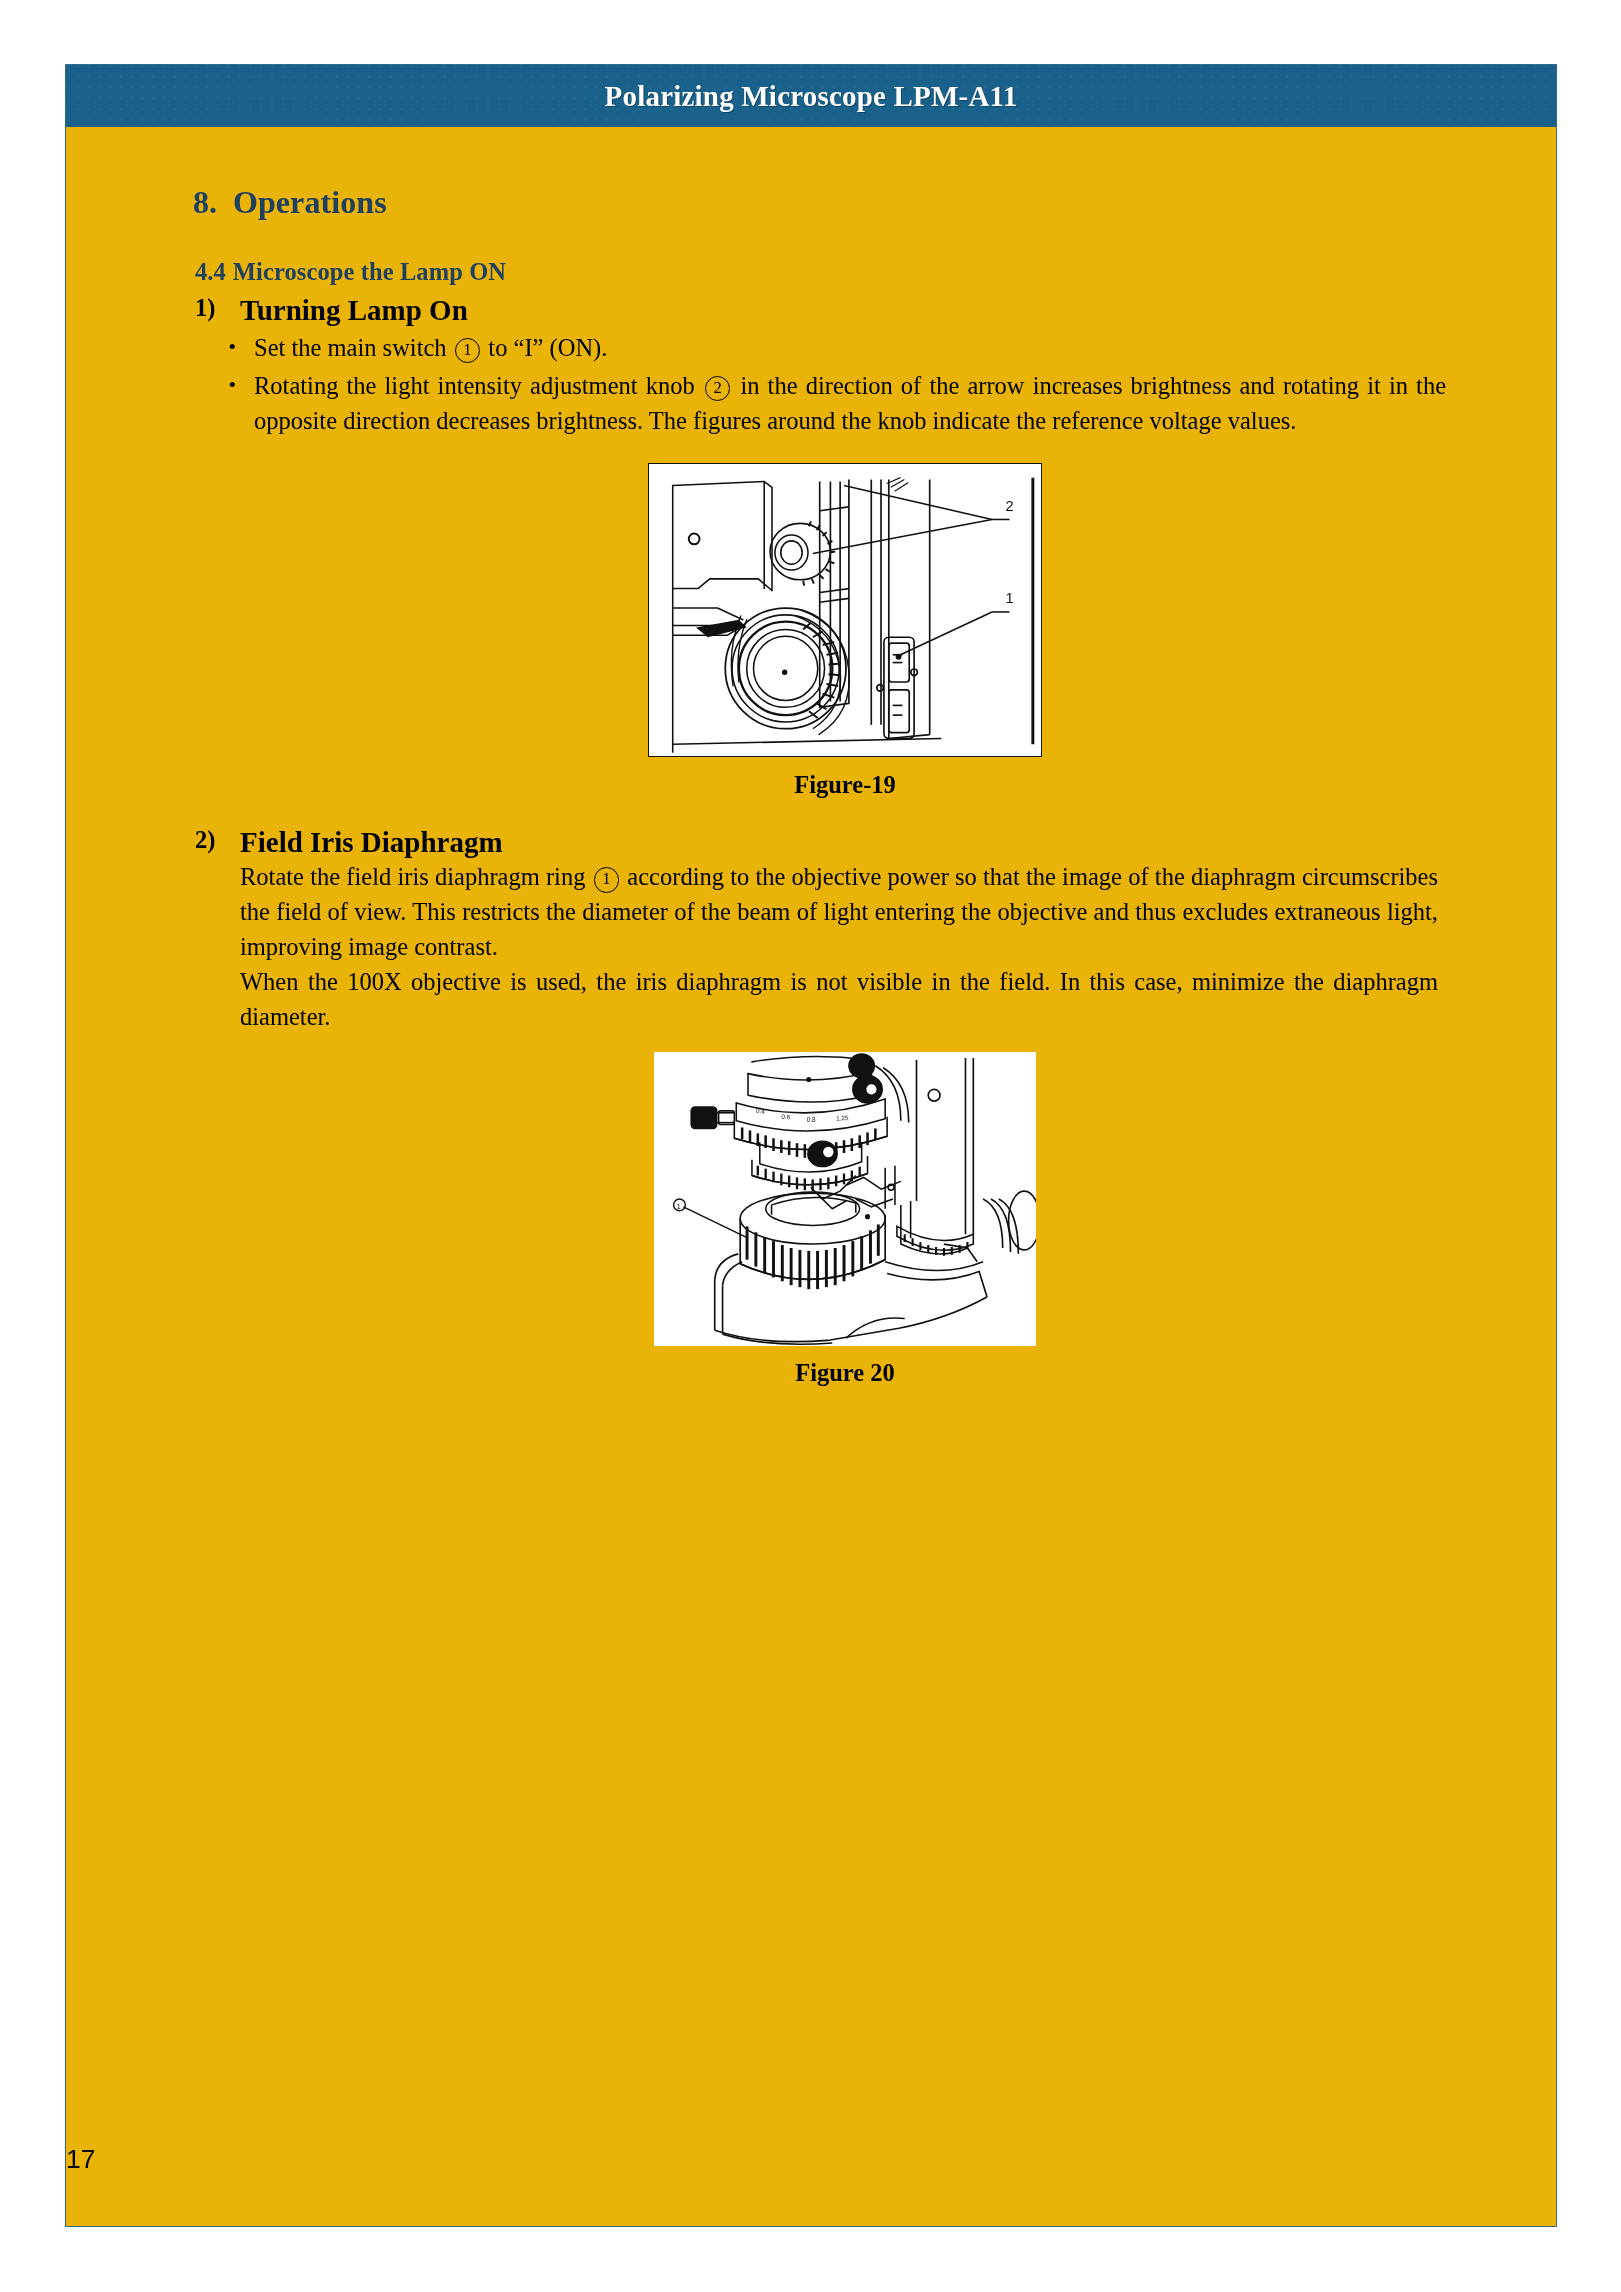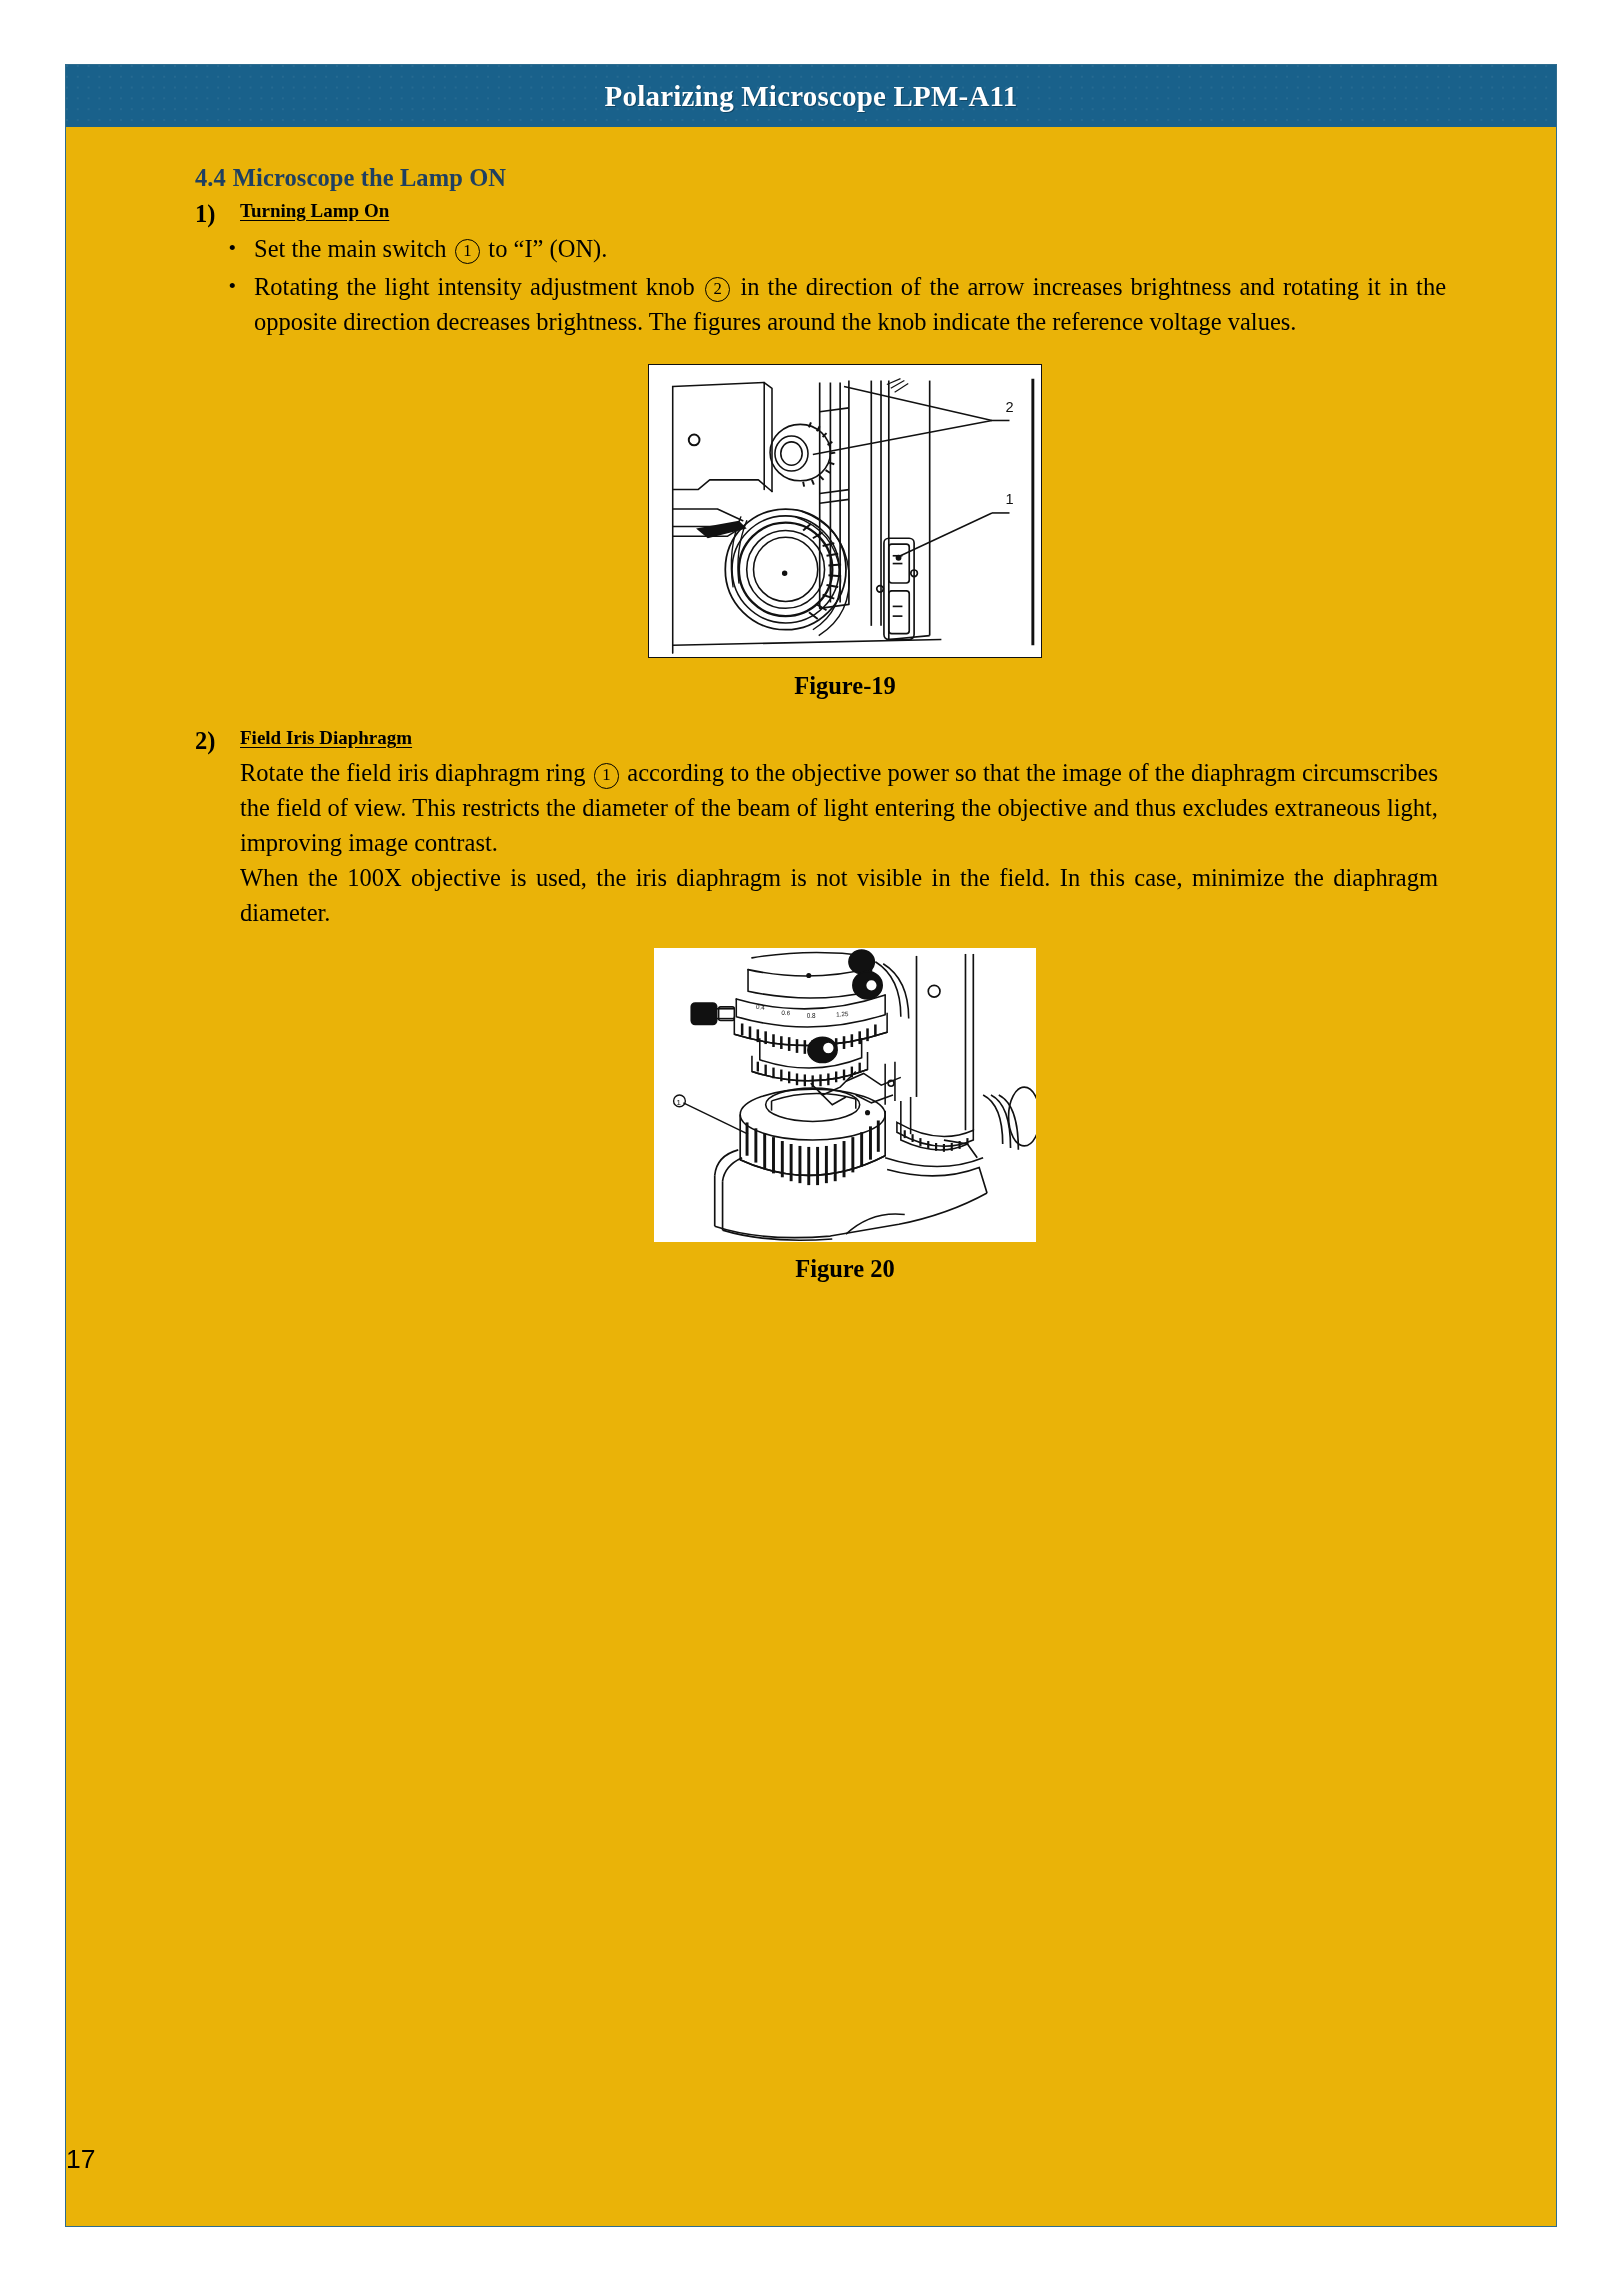--- a/index.html
+++ b/index.html
@@ -96,24 +96,23 @@
     padding-left: 2px;
   }
   .ordered-item .marker {
     font-size: 24.5px;
     font-weight: bold;
     color: #000000;
     width: 45px;
     flex: 0 0 45px;
   }
   .ordered-item .title {
-    font-size: 19px;
+    font-size: 29px;
     font-weight: bold;
     color: #000000;
-    text-decoration: underline;
     text-underline-offset: 2.9px;
   }
 
   
   .bullet-list {
     margin: 2px 0 0 0;
     padding: 0;
     list-style: none;
   }
   .bullet-row {
@@ -224,20 +223,23 @@
 <body>
 
 <div id="page-frame">
 
   <div id="header-banner">
     <span id="header-title">Polarizing Microscope LPM-A11</span>
   </div>
 
   <div id="content">
 
+    <div class="h1-section">
+      <span class="num">8.</span><span>Operations</span>
+    </div>
 
     <div class="h2-section">
       <span class="num">4.4</span><span>Microscope the Lamp ON</span>
     </div>
 
     <div class="ordered-item">
       <span class="marker">1)</span>
       <span class="title">Turning Lamp On</span>
     </div>
 

